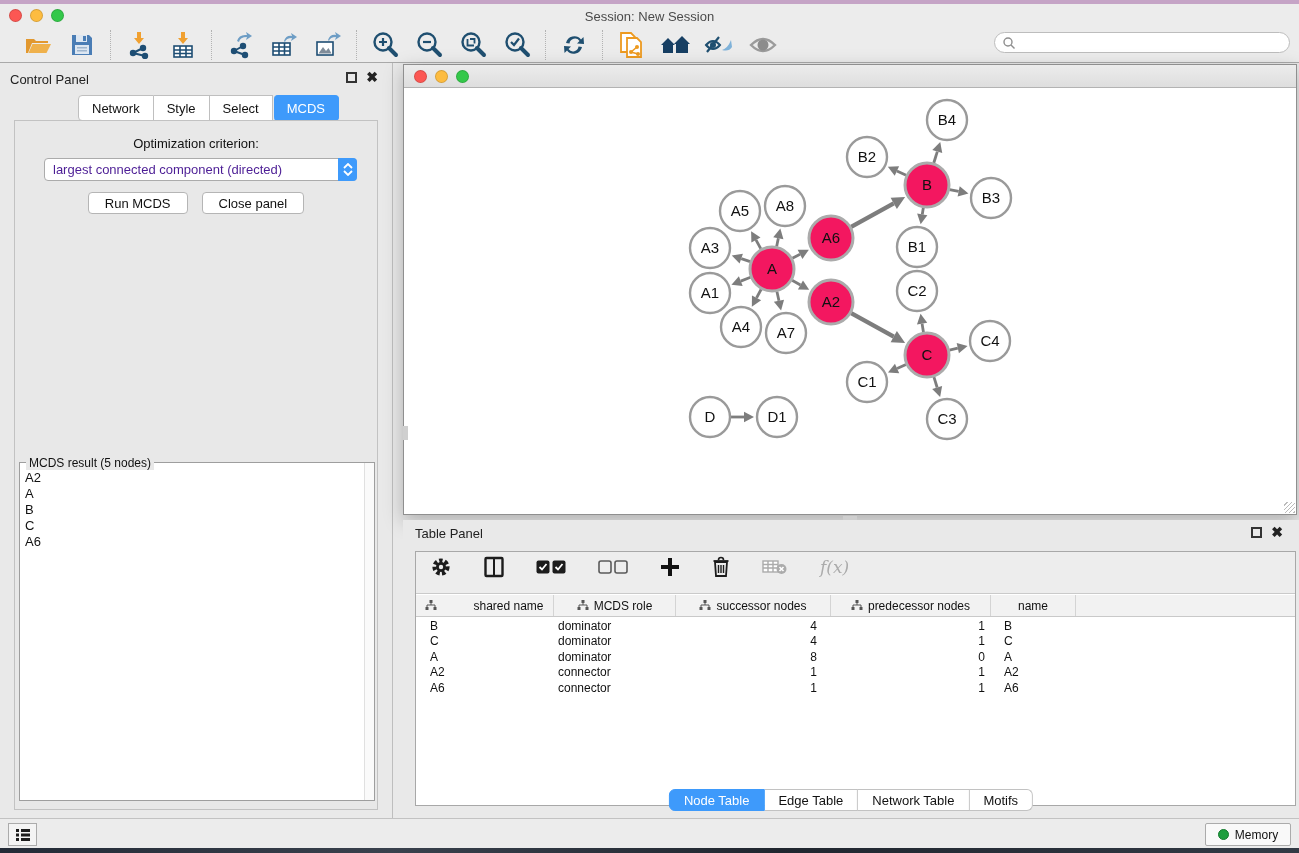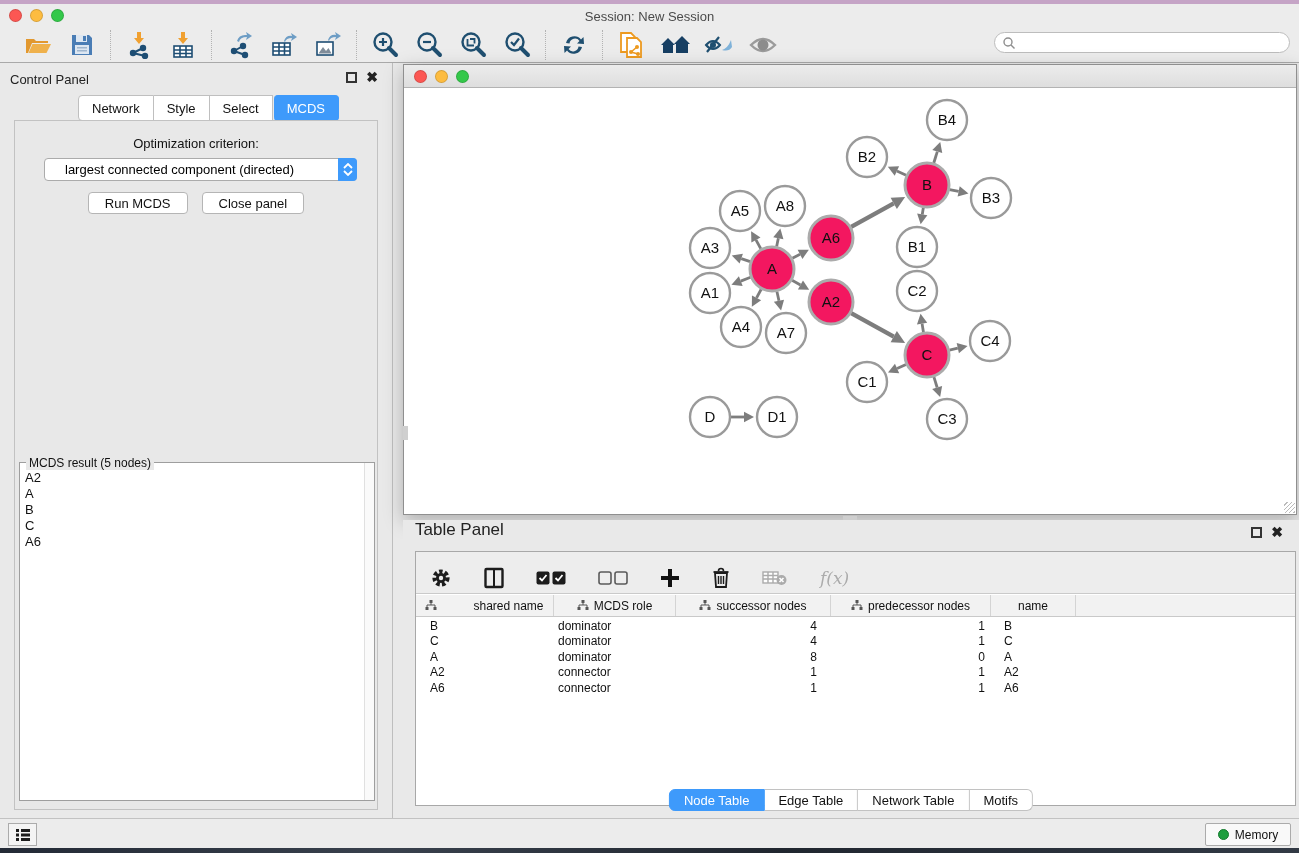--- a/index.html
+++ b/index.html
@@ -29,21 +29,21 @@
   .panel-winbtns { position:absolute; display:flex; gap:9px; align-items:center; }
   .float-btn { width:11px; height:11px; border:2px solid #333; background:transparent; }
   .close-btn { font-size:14px; font-weight:bold; color:#222; line-height:11px; }
   .cp-tabs { position:absolute; left:78px; top:32px; display:flex; height:26px; }
   .cp-tab { background:#fff; border:1px solid #BFBFBF; border-left:none; font-size:13px; color:#111; padding:0 13px; display:flex; align-items:center; }
   .cp-tab:first-child { border-left:1px solid #BFBFBF; border-radius:4px 0 0 4px; }
   .cp-tab.active { background:#3E9AFB; color:#fff; border-color:#3E9AFB; border-radius:4px; margin-left:1px; }
   .cp-body { position:absolute; left:14px; top:57px; width:364px; height:690px; border:1px solid #C2C2C2; background:#E8E8E8; }
   .opt-label { position:absolute; top:15px; width:100%; text-align:center; font-size:13px; color:#111; }
   .criterion { position:absolute; left:29px; top:37px; width:313px; height:23px; background:#fff; border:1px solid #ABABAB; border-radius:4px; display:flex; align-items:center; }
-  .criterion .val { flex:1; font-size:13px; padding-left:20px; color:#000000; white-space:nowrap; }
+  .criterion .val { flex:1; font-size:13px; padding-left:8px; color:#4c1d95; white-space:nowrap; }
   .criterion .stepper { width:19px; height:23px; margin-right:-1px; background:#3E9AFB; border-radius:0 4px 4px 0; display:flex; flex-direction:column; align-items:center; justify-content:center; gap:1px; }
   .criterion .stepper svg { display:block; }
   .btn-row { position:absolute; top:71px; width:100%; display:flex; justify-content:center; gap:14px; }
   .pbtn { height:22px; background:#fff; border:1px solid #B5B5B5; border-radius:4px; font-size:13px; color:#111; padding:0 16px; }
   .result-box { position:absolute; left:4px; top:341px; width:356px; height:339px; border:1px solid #9E9E9E; background:#fff; }
   .result-title { position:absolute; left:6px; top:-7px; background:#E8E8E8; padding:0 3px; font-size:12px; color:#111; }
   .result-list { position:absolute; inset:1px 11px 1px 1px; padding:6px 0 0 4px; font-size:13px; color:#111; overflow:hidden; }
   .result-list div { line-height:16px; }
   .result-scroll { position:absolute; right:0; top:0; width:10px; height:100%; background:#FAFAFA; border-left:1px solid #E0E0E0; }
 
@@ -52,23 +52,23 @@
   .net-titlebar { position:absolute; left:0; top:0; width:100%; height:23px; background:linear-gradient(#ECECEC,#DEDEDE); border-bottom:1px solid #B3B3B3; }
   .net-title { position:absolute; width:100%; top:4px; text-align:center; font-size:13px; color:#1a1a1a; }
   .net-canvas { position:absolute; left:0; top:23px; width:892px; height:426px; background:#fff;border-radius:31px; }
   .resize-corner { position:absolute; right:1px; bottom:1px; width:11px; height:11px;
      background:repeating-linear-gradient(135deg, transparent 0 2px, #bbb 2px 3px); }
   .split-h1 { position:absolute; left:403px; top:426px; width:5px; height:14px; background:#CFCFCF; }
   .split-h2 { position:absolute; left:843px; top:516px; width:14px; height:5px; background:#CFCFCF; }
 
   
   .table-panel { position:absolute; left:403px; top:520px; width:896px; height:298px; background:#E9E9E9; }
-  .tp-header { position:absolute; left:12px; top:0; font-size:17px; color:#222; }
+  .tp-header { position:absolute; left:12px; top:6px; font-size:13px; color:#222; }
   .tp-container { position:absolute; left:12px; top:31px; width:881px; height:255px; border:1px solid #A8A8A8; background:#fff; }
-  .tp-toolbar { position:absolute; left:0; top:0; width:100%; height:42px; background:#EDEDED; border-bottom:1px solid #CACACA; display:flex; align-items:flex-end; gap:32px; padding-left:14px; }
+  .tp-toolbar { position:absolute; left:0; top:0; width:100%; height:42px; background:#EDEDED; border-bottom:1px solid #CACACA; display:flex; align-items:flex-start; gap:32px; padding-left:14px; }
   .tp-tbtn { border:none; background:transparent; display:flex; align-items:center; justify-content:center; height:30px; }
   .fx { font-family:"DejaVu Serif", serif; font-style:italic; font-size:17px; color:#ABABAB; }
   .grid-head { position:absolute; left:0; top:43px; width:100%; height:22px; background:#F2F2F2; border-bottom:1px solid #C9C9C9; display:flex; font-size:12px; color:#111; }
   .gh-cell { display:flex; align-items:center; justify-content:center; gap:5px; border-right:1px solid #D4D4D4; height:100%; }
   .grid-rows { position:absolute; left:0; top:66px; width:100%; }
   .grow { display:flex; height:15.5px; font-size:12px; color:#111; align-items:center; }
   .gcell { height:100%; display:flex; align-items:center; }
   .c0{width:138px; padding-left:14px;}
   .c1{width:122px; padding-left:4px;}
   .c2{width:155px; justify-content:flex-end; padding-right:14px;}

